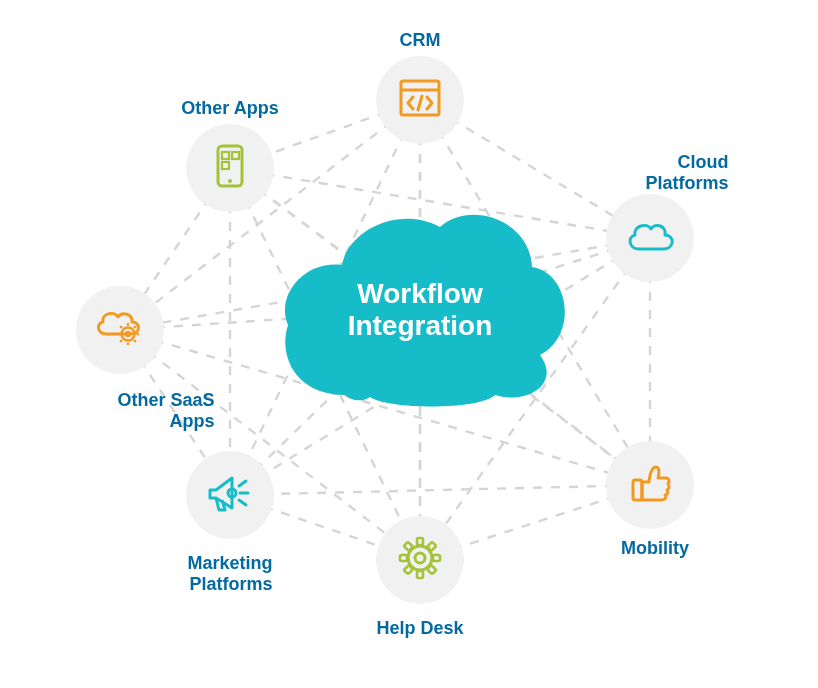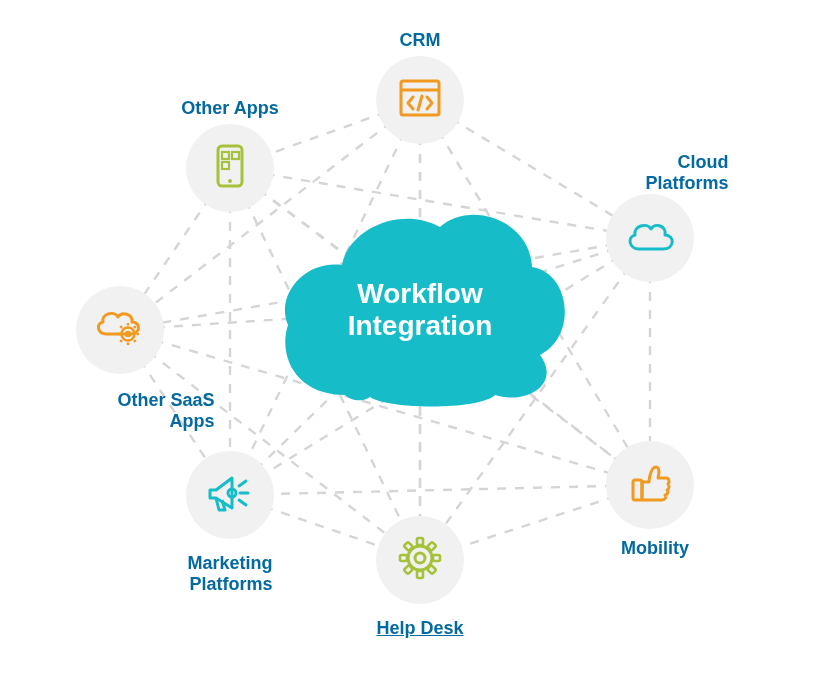--- a/index.html
+++ b/index.html
@@ -209,16 +209,16 @@
                 <rect x="-3" y="-20" width="6" height="7" rx="1.5" fill="none" stroke="#a6c23a" stroke-width="2.6" transform="rotate(45)"></rect>
                 <rect x="-3" y="-20" width="6" height="7" rx="1.5" fill="none" stroke="#a6c23a" stroke-width="2.6" transform="rotate(90)"></rect>
                 <rect x="-3" y="-20" width="6" height="7" rx="1.5" fill="none" stroke="#a6c23a" stroke-width="2.6" transform="rotate(135)"></rect>
                 <rect x="-3" y="-20" width="6" height="7" rx="1.5" fill="none" stroke="#a6c23a" stroke-width="2.6" transform="rotate(180)"></rect>
                 <rect x="-3" y="-20" width="6" height="7" rx="1.5" fill="none" stroke="#a6c23a" stroke-width="2.6" transform="rotate(225)"></rect>
                 <rect x="-3" y="-20" width="6" height="7" rx="1.5" fill="none" stroke="#a6c23a" stroke-width="2.6" transform="rotate(270)"></rect>
                 <rect x="-3" y="-20" width="6" height="7" rx="1.5" fill="none" stroke="#a6c23a" stroke-width="2.6" transform="rotate(315)"></rect>
         </g>
       </svg></span>
         </div>
-        <div class="label" style="left: 0px; top: 58px; transform: translateX(-50%); text-decoration: underline;">Help Desk</div>
+        <div class="label" style="left: 0px; top: 58px; transform: translateX(-50%);">Help Desk</div>
       </div>
     </div>
 </div>
 
 </body></html>

